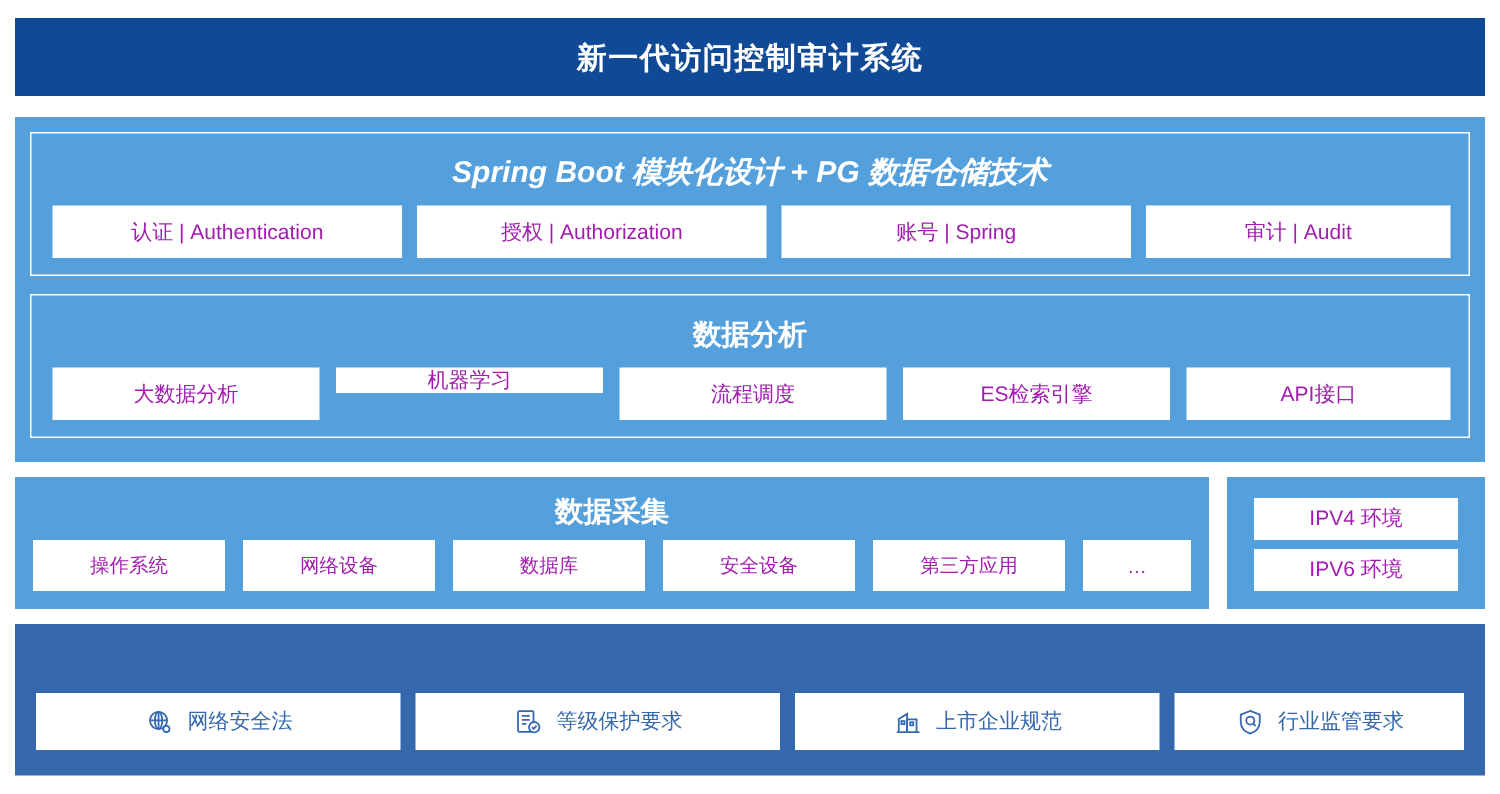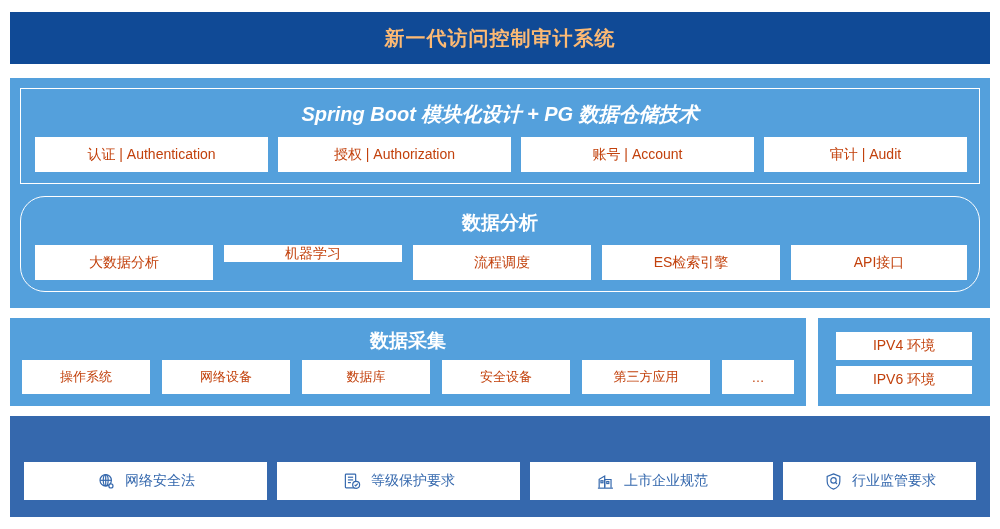--- a/index.html
+++ b/index.html
@@ -11,21 +11,21 @@
   }
   .page{position:relative;width:1000px;height:529px;box-sizing:border-box;}
 
   
   .titlebar{
     position:absolute;left:10px;top:12px;width:980px;height:52px;
     background:#104a96;
     display:flex;align-items:center;justify-content:center;
   }
   .titlebar .t{
-    color:#fdba74;font-size:20px;font-weight:bold;letter-spacing:1px;
+    color:#ffffff;font-size:20px;font-weight:bold;letter-spacing:1px;
   }
 
   
   .panel{
     position:absolute;background:#54a0dc;box-sizing:border-box;
   }
   .panel.deep{background:#3568ad;}
 
   .innerbox{
     position:absolute;box-sizing:border-box;
@@ -36,21 +36,21 @@
     position:absolute;left:0;right:0;text-align:center;
     color:#ffffff;font-size:19px;font-weight:bold;
   }
   .sect-title.italic-latin{font-size:20px;font-style:italic;font-weight:bold;}
 
   
   .chip{
     position:absolute;box-sizing:border-box;
     background:#ffffff;
     display:flex;align-items:center;justify-content:center;
-    color:#c2410c;font-size:14px;
+    color:#a21caf;font-size:14px;
     white-space:nowrap;
   }
   .chip.deepchip{color:#3568ad;font-size:14px;}
   .chip.small{font-size:13px;}
   .chip .ic{
     display:inline-flex;align-items:center;justify-content:center;
     width:20px;height:20px;margin-right:9px;flex:0 0 auto;
   }
   .chip .ic svg{display:block;}
 </style>
@@ -68,28 +68,28 @@
     <div class="innerbox" style="left:10px;top:10px;width:960px;height:96px;">
       <div class="sect-title italic-latin" style="top:12px;">Spring Boot 模块化设计 + PG 数据仓储技术</div>
 
       <div class="chip" style="left:14px;top:48px;width:233px;height:35px;">
         <span>认证 | Authentication</span>
       </div>
       <div class="chip" style="left:257px;top:48px;width:233px;height:35px;">
         <span>授权 | Authorization</span>
       </div>
       <div class="chip" style="left:500px;top:48px;width:233px;height:35px;">
-        <span>账号 | Account</span>
+        <span>账号 | Spring</span>
       </div>
       <div class="chip" style="left:743px;top:48px;width:203px;height:35px;">
         <span>审计 | Audit</span>
       </div>
     </div>
 
-    <div class="innerbox" style="left:10px;top:118px;width:960px;height:96px;border-radius:25px;">
+    <div class="innerbox" style="left:10px;top:118px;width:960px;height:96px;">
       <div class="sect-title" style="top:13px;">数据分析</div>
 
       <div class="chip" style="left:14px;top:48px;width:178px;height:35px;">
         <span>大数据分析</span>
       </div>
       <div class="chip" style="left:203px;top:48px;width:178px;height:17px;">
         <span>机器学习</span>
       </div>
       <div class="chip" style="left:392px;top:48px;width:178px;height:35px;">
         <span>流程调度</span>

